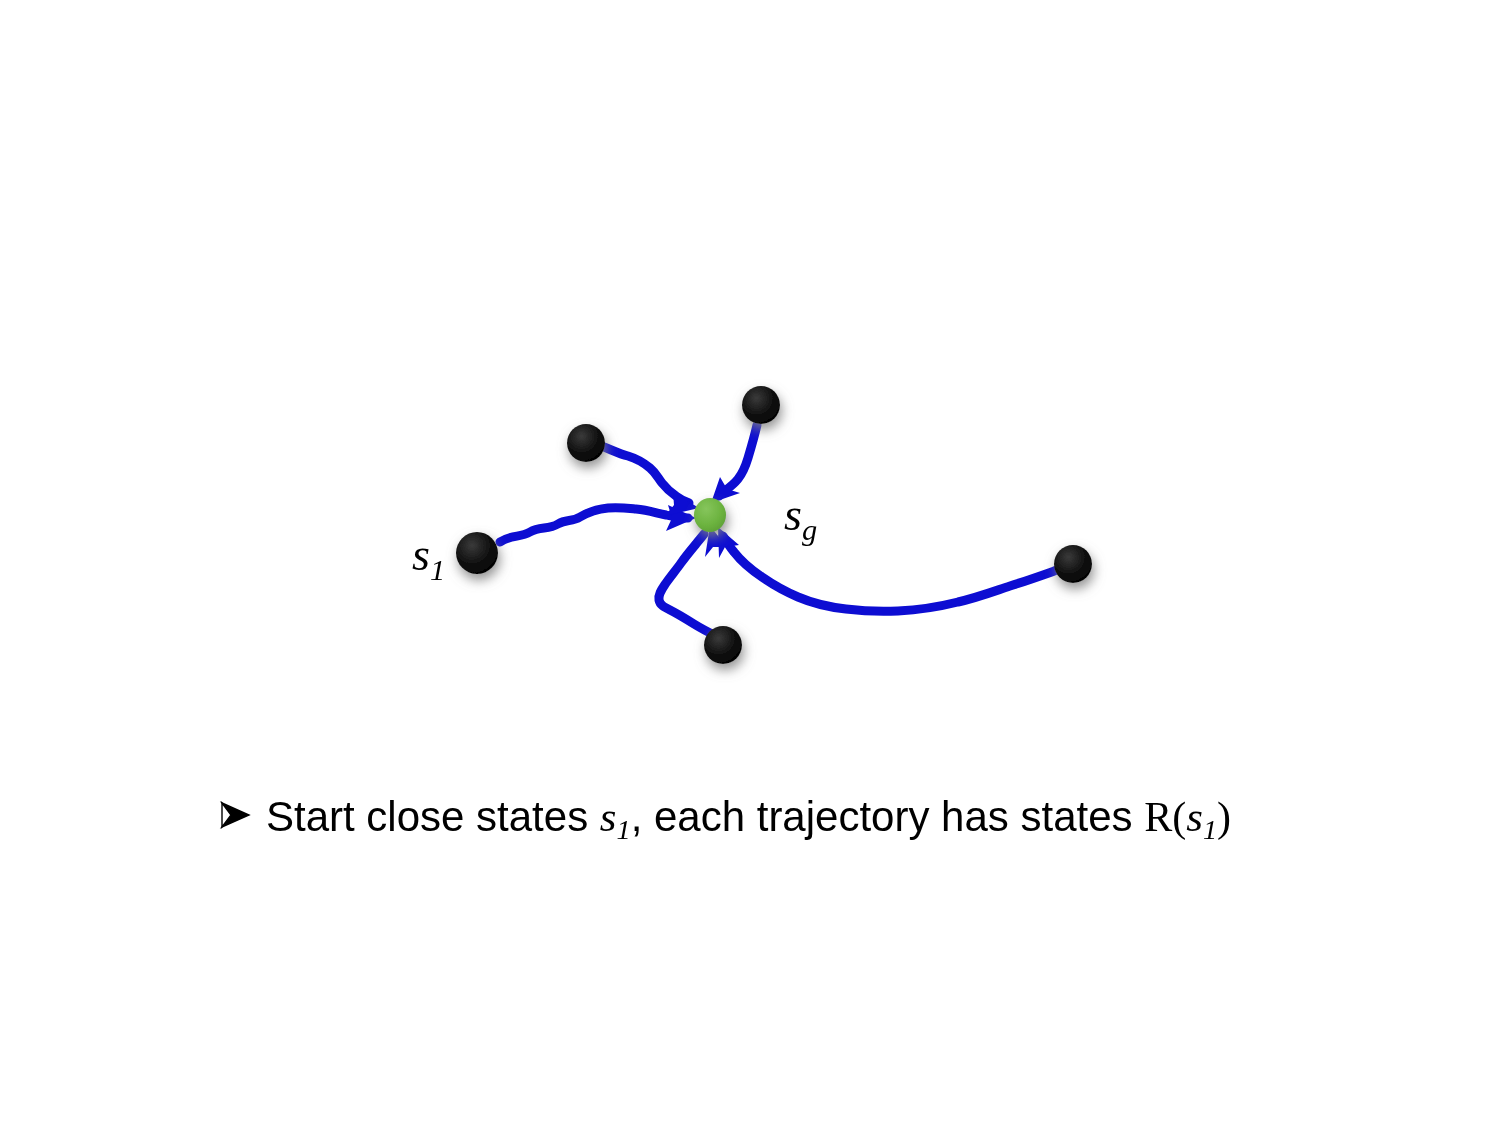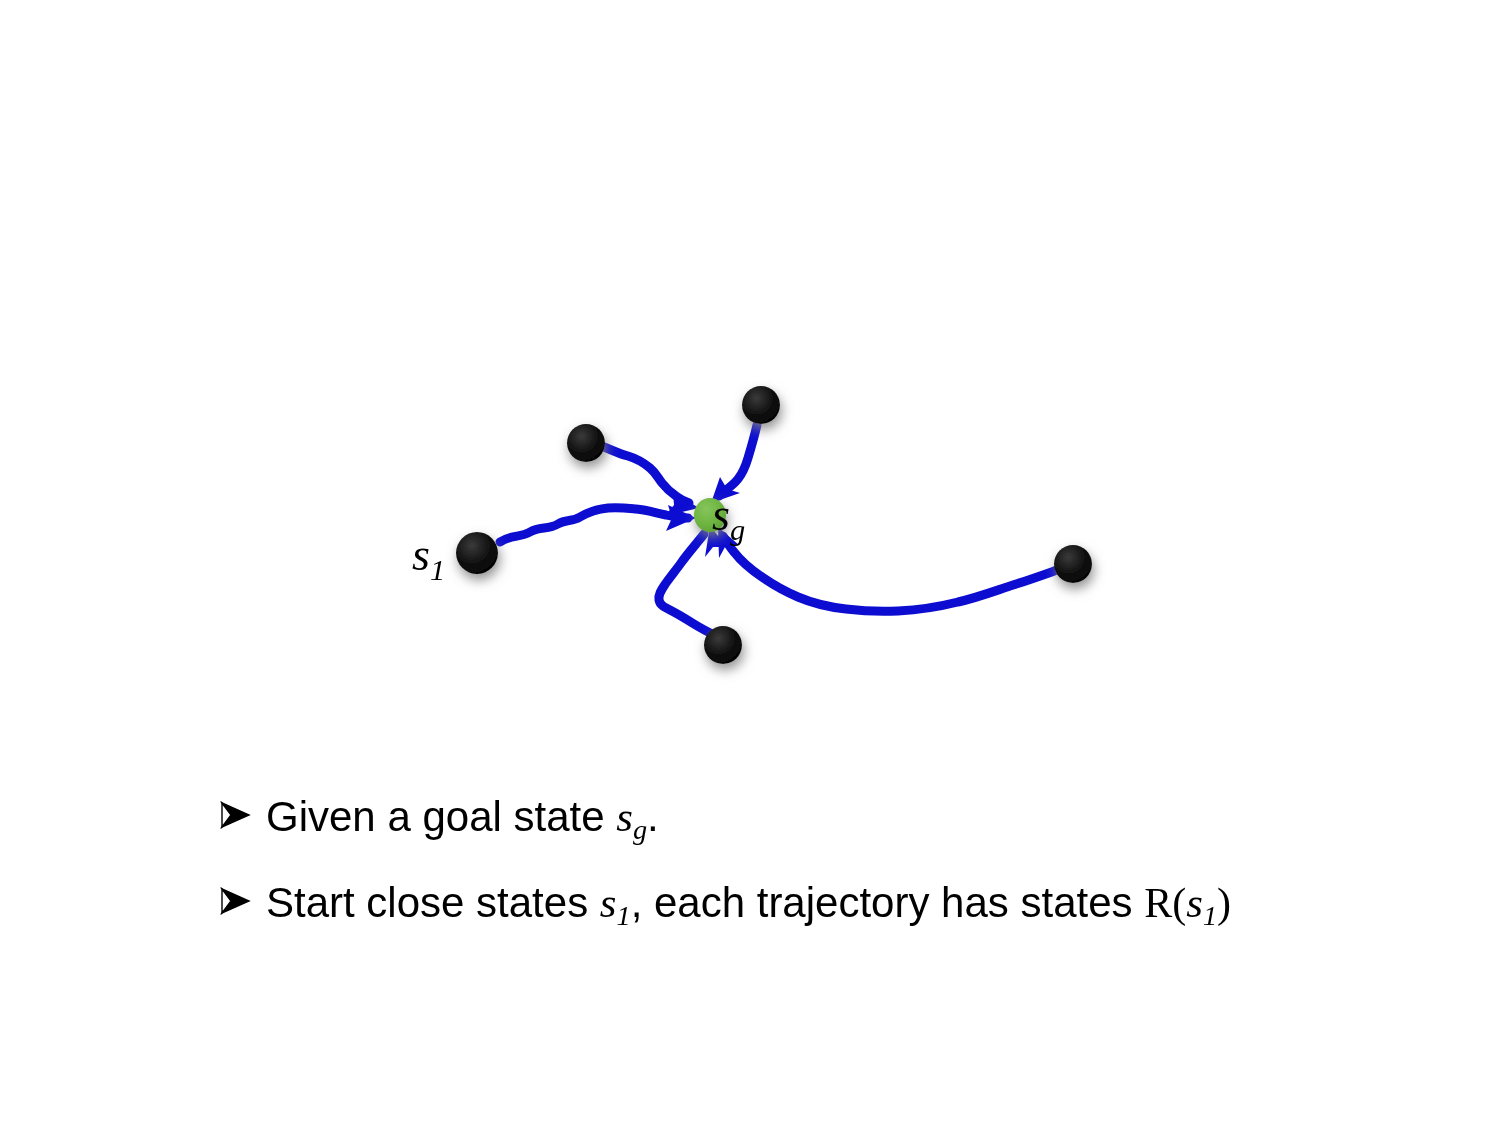--- a/index.html
+++ b/index.html
@@ -59,21 +59,21 @@
     white-space: nowrap;
     line-height: 1;
   }
   .node-label .sub {
     font-size: 0.66em;
     font-style: italic;
     vertical-align: -0.32em;
     letter-spacing: 0;
   }
   #label-s1 { left: 412px; top: 532px; }
-  #label-sg { left: 712px; top: 492px; }
+  #label-sg { left: 784px; top: 492px; }
 
   
   #bullets {
     position: absolute;
     left: 218px;
     top: 792px;
     width: 1230px;
   }
   .bullet-row {
     display: flex;
@@ -196,29 +196,20 @@
       </g>
     </svg>
 
     <div class="node-label" id="label-s1"><span>s</span><span class="sub">1</span></div>
 
     <div class="node-label" id="label-sg"><span>s</span><span class="sub">g</span></div>
   </div>
 
   <div id="bullets">
 
-    <div class="bullet-row">
-      <span class="bullet-marker">
-        <svg width="34" height="34" viewBox="0 0 34 34" xmlns="http://www.w3.org/2000/svg">
-          <path d="M 4 5 L 31 17 L 4 29 L 13 17 Z" fill="#000000" stroke="#000000" stroke-width="1.4" stroke-linejoin="miter"></path>
-          <path d="M 4 5 L 13 17 L 4 29 Z" fill="#ffffff" stroke="#000000" stroke-width="1.4" stroke-linejoin="miter"></path>
-        </svg>
-      </span>
-      <span class="bullet-text"><span>Given a goal state </span><span class="mvar"><span>s</span><span class="sub">g</span></span><span>.</span></span>
-    </div>
 
 
     <div class="bullet-row">
       <span class="bullet-marker">
         <svg width="34" height="34" viewBox="0 0 34 34" xmlns="http://www.w3.org/2000/svg">
           <path d="M 4 5 L 31 17 L 4 29 L 13 17 Z" fill="#000000" stroke="#000000" stroke-width="1.4" stroke-linejoin="miter"></path>
           <path d="M 4 5 L 13 17 L 4 29 Z" fill="#ffffff" stroke="#000000" stroke-width="1.4" stroke-linejoin="miter"></path>
         </svg>
       </span>
       <span class="bullet-text"><span>Start close states </span><span class="mvar"><span>s</span><span class="sub">1</span></span><span>, each trajectory has states </span><span class="mroman">R(</span><span class="mvar"><span>s</span><span class="sub">1</span></span><span class="mroman">)</span></span>

